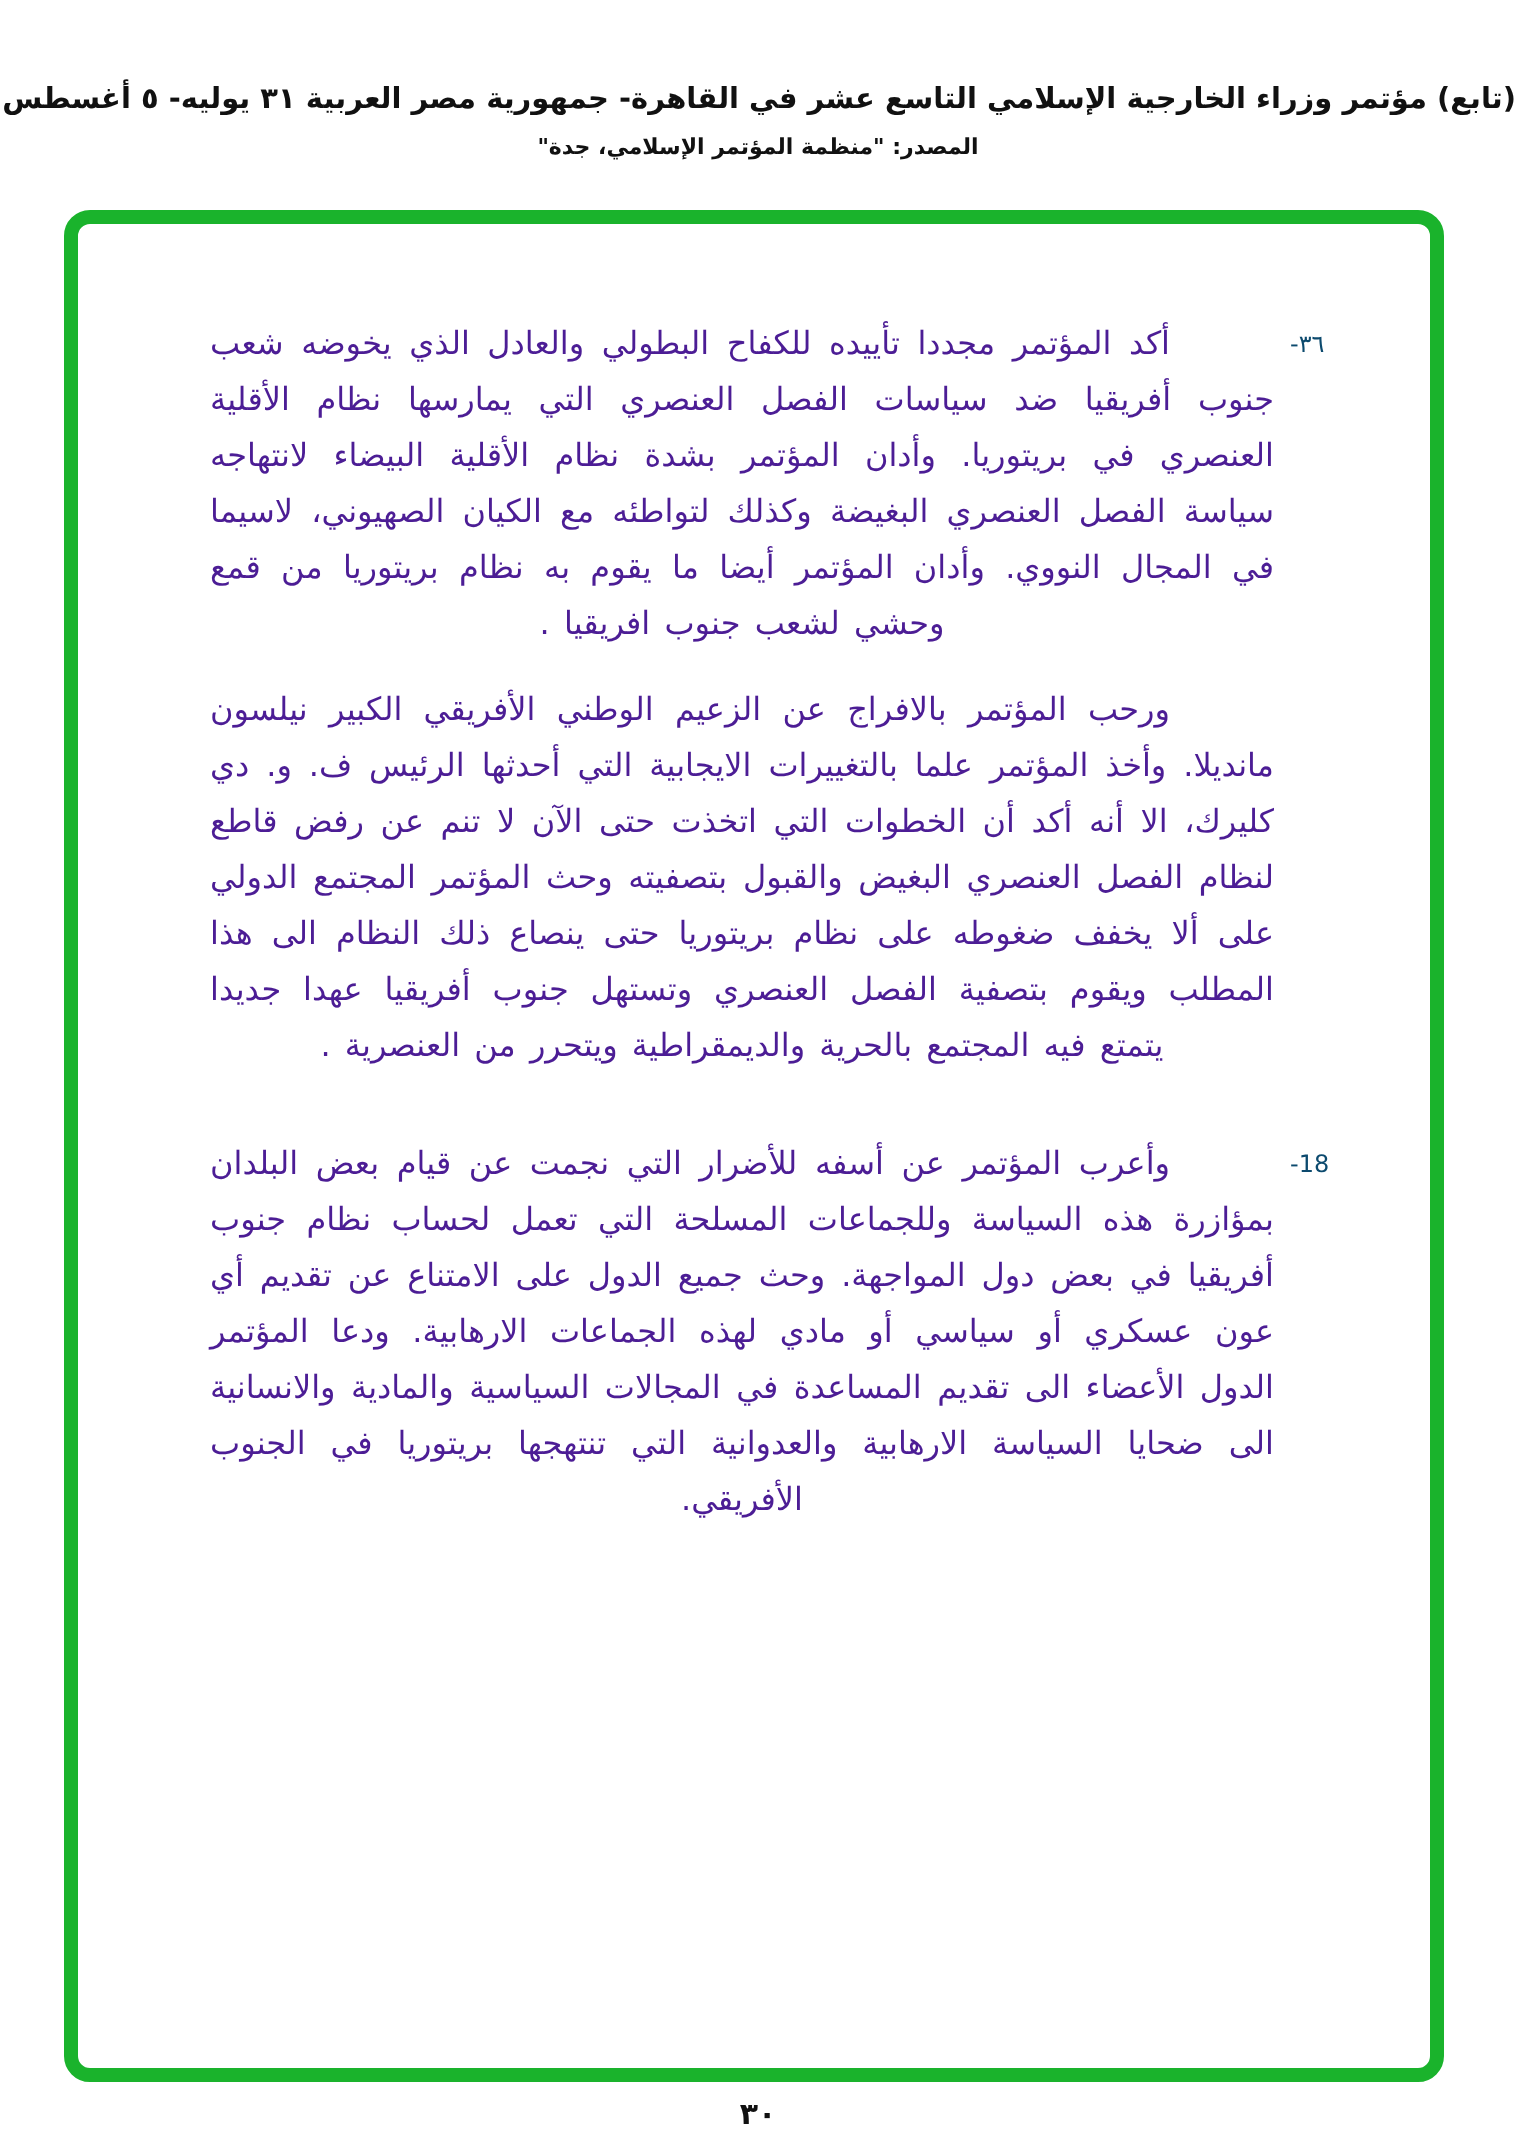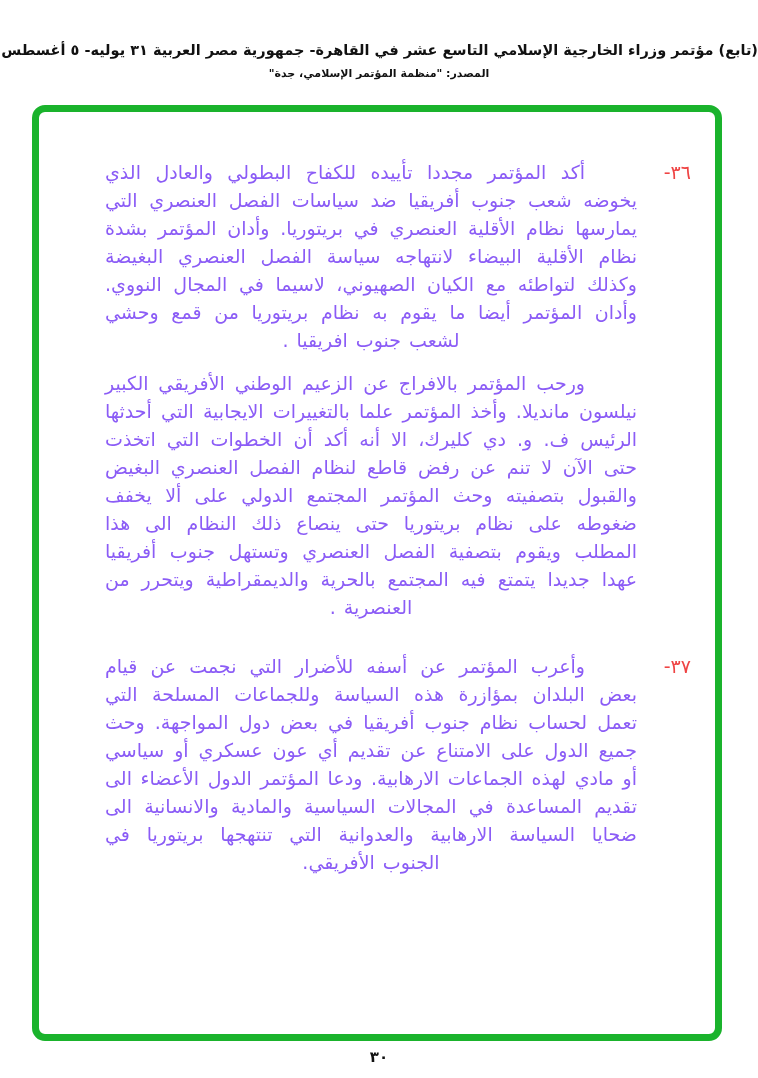--- a/index.html
+++ b/index.html
@@ -45,38 +45,38 @@
     padding: 46px 24px 0 54px;
     direction: rtl;
     background: #ffffff;
   }
   .item {
     display: flex;
     margin-bottom: 16px;
   }
   .item-number {
     flex: 0 0 46px;
-    font-size: 19px;
+    font-size: 12px;
     line-height: 28px;
-    color: #ef4444;
-    text-align: right;
+    color: #0c4a6e;
+    text-align: left;
     white-space: nowrap;
   }
   .item-paragraphs {
     flex: 1 1 auto;
     min-width: 0;
     padding-right: 8px;
   }
   .item-paragraphs p {
-    font-size: 19px;
+    font-size: 16px;
     line-height: 28px;
     text-align: justify;
     text-align-last: center;
     text-indent: 52px;
-    color: #8b5cf6;
+    color: #4c1d95;
     margin: 0 0 15px 12px;
     word-spacing: 2px;
   }
   .page-number {
     position: absolute;
     top: 1048px;
     left: 0;
     width: 758px;
     text-align: center;
     font-size: 15px;
@@ -96,21 +96,21 @@
 
   <div class="item">
     <div class="item-number">٣٦-</div>
     <div class="item-paragraphs">
       <p>أكد المؤتمر مجددا تأييده للكفاح البطولي والعادل الذي يخوضه شعب جنوب أفريقيا ضد سياسات الفصل العنصري التي يمارسها نظام الأقلية العنصري في بريتوريا. وأدان المؤتمر بشدة نظام الأقلية البيضاء لانتهاجه سياسة الفصل العنصري البغيضة وكذلك لتواطئه مع الكيان الصهيوني، لاسيما في المجال النووي. وأدان المؤتمر أيضا ما يقوم به نظام بريتوريا من قمع وحشي لشعب جنوب افريقيا .</p>
       <p>ورحب المؤتمر بالافراج عن الزعيم الوطني الأفريقي الكبير نيلسون مانديلا. وأخذ المؤتمر علما بالتغييرات الايجابية التي أحدثها الرئيس ف. و. دي كليرك، الا أنه أكد أن الخطوات التي اتخذت حتى الآن لا تنم عن رفض قاطع لنظام الفصل العنصري البغيض والقبول بتصفيته وحث المؤتمر المجتمع الدولي على ألا يخفف ضغوطه على نظام بريتوريا حتى ينصاع ذلك النظام الى هذا المطلب ويقوم بتصفية الفصل العنصري وتستهل جنوب أفريقيا عهدا جديدا يتمتع فيه المجتمع بالحرية والديمقراطية ويتحرر من العنصرية .</p>
     </div>
   </div>
 
   <div class="item">
-    <div class="item-number">٣٧-</div>
+    <div class="item-number">18-</div>
     <div class="item-paragraphs">
       <p>وأعرب المؤتمر عن أسفه للأضرار التي نجمت عن قيام بعض البلدان بمؤازرة هذه السياسة وللجماعات المسلحة التي تعمل لحساب نظام جنوب أفريقيا في بعض دول المواجهة. وحث جميع الدول على الامتناع عن تقديم أي عون عسكري أو سياسي أو مادي لهذه الجماعات الارهابية. ودعا المؤتمر الدول الأعضاء الى تقديم المساعدة في المجالات السياسية والمادية والانسانية الى ضحايا السياسة الارهابية والعدوانية التي تنتهجها بريتوريا في الجنوب الأفريقي.</p>
     </div>
   </div>
 
 </div>
 
 <div class="page-number">٣٠</div>
 
 </body></html>

